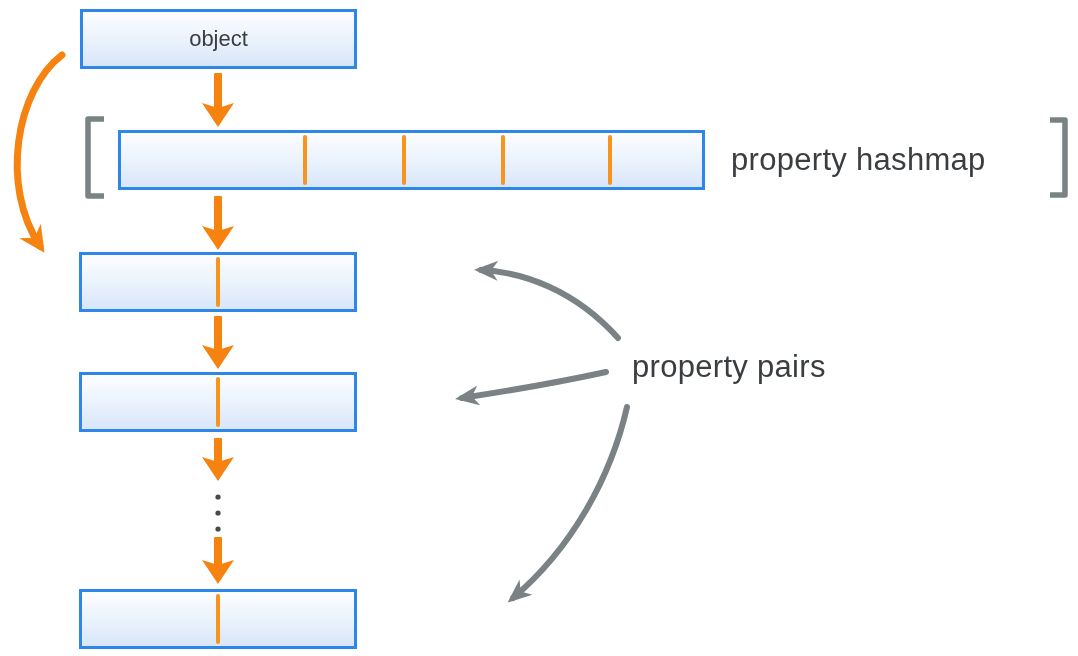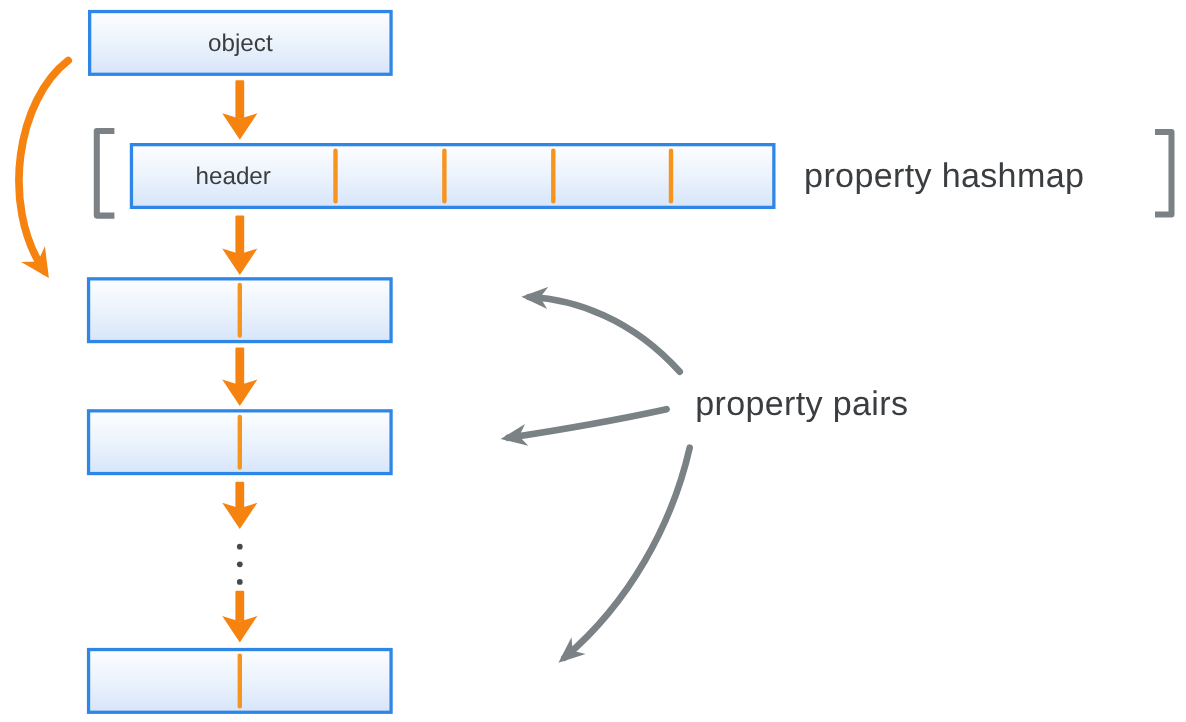--- a/index.html
+++ b/index.html
@@ -90,21 +90,20 @@
 </head>
 <body>
 
 <div id="canvas">
 
   <div class="box box-object">
     <span class="box-label">object</span>
   </div>
 
   <div class="box box-header">
-    <span class="header-label">header</span>
     <div class="tick t1"></div>
     <div class="tick t2"></div>
     <div class="tick t3"></div>
     <div class="tick t4"></div>
   </div>
 
   <div class="box box-pair-1">
     <div class="tick pair-tick"></div>
   </div>
   <div class="box box-pair-2">

